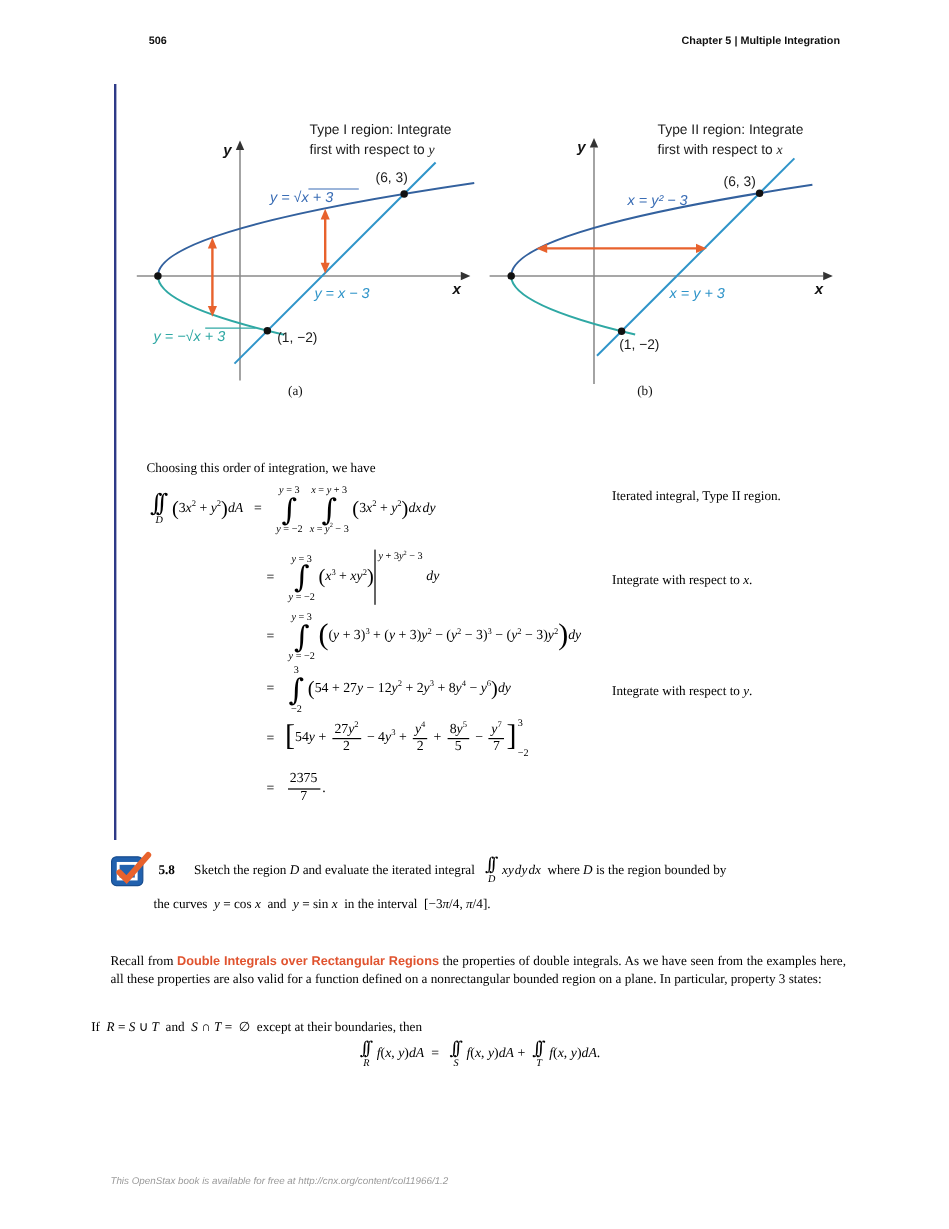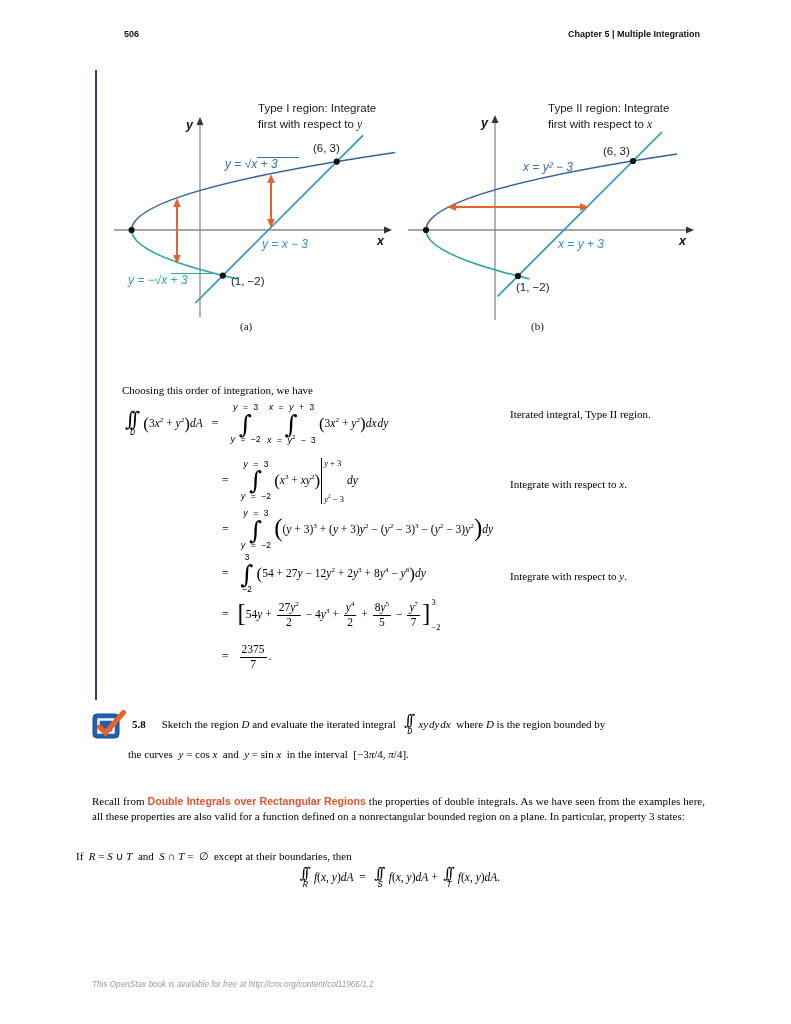--- a/index.html
+++ b/index.html
@@ -17,30 +17,30 @@
   .figlabel{font-family:"Liberation Sans",sans-serif;font-weight:bold;font-size:10.5px;color:#e0532f;margin-right:8px;}
   
   .para{font-size:11px;line-height:14.8px;color:#000;}
   .just{text-align:justify;}
   .lnk{font-family:"Liberation Sans",sans-serif;font-weight:bold;color:#e0532f;text-decoration:none;font-size:10.6px;}
   
   .eqrow{position:absolute;white-space:nowrap;font-family:"Liberation Serif",serif;font-size:11.5px;}
   .eqrow i, .anno i, .cpline i, .ceq i, .para i{font-style:italic;}
   sup{font-size:0.62em;}
   .st{display:inline-flex;flex-direction:column;align-items:center;vertical-align:middle;margin:0 3px;}
-  .stl{font-size:8.5px;line-height:1.25;font-family:Liberation Mono, monospace;}
+  .stl{font-size:8.5px;line-height:1.25;font-family:Liberation Serif, serif;}
   .isg{font-family:"DejaVu Serif","DejaVu Sans",serif;font-size:25px;line-height:0.85;}
   .isg2{font-family:"DejaVu Serif","DejaVu Sans",serif;font-size:20px;line-height:0.9;letter-spacing:-0.28em;padding-right:0.28em;}
   .isg3{font-family:"DejaVu Serif","DejaVu Sans",serif;font-size:15px;line-height:0.95;letter-spacing:-0.3em;padding-right:0.3em;}
   .meq{display:inline-block;margin:0 9px;}
   .bp{font-size:17px;vertical-align:-0.12em;line-height:1;}
   .bp2{font-size:25px;vertical-align:-0.14em;line-height:1;font-weight:300;}
   .fr{display:inline-flex;flex-direction:column;align-items:center;vertical-align:middle;line-height:1.2;margin:0 2px;}
   .fr .nu{border-bottom:1px solid #000;padding:0 2px;}
-  .evb{display:inline-flex;flex-direction:column;justify-content:space-between;height:46px;border-left:1.2px solid #000;
+  .evb{display:inline-flex;flex-direction:row;justify-content:space-between;height:46px;border-left:1.2px solid #000;
        padding-left:2px;margin:0 3px 0 1px;vertical-align:middle;font-size:8.5px;line-height:1.25;}
   .ssb{display:inline-flex;flex-direction:column;justify-content:space-between;height:36px;vertical-align:middle;
        font-size:8.5px;line-height:1.25;margin-left:1px;}
   .anno{position:absolute;left:510px;font-size:11px;font-family:"Liberation Serif",serif;}
   
   .cpline{position:absolute;white-space:nowrap;font-size:11px;}
   .cpnum{font-weight:bold;margin-right:16px;}
   
   .ceq{left:92px;top:866px;width:613px;text-align:center;font-size:11.5px;}
   

